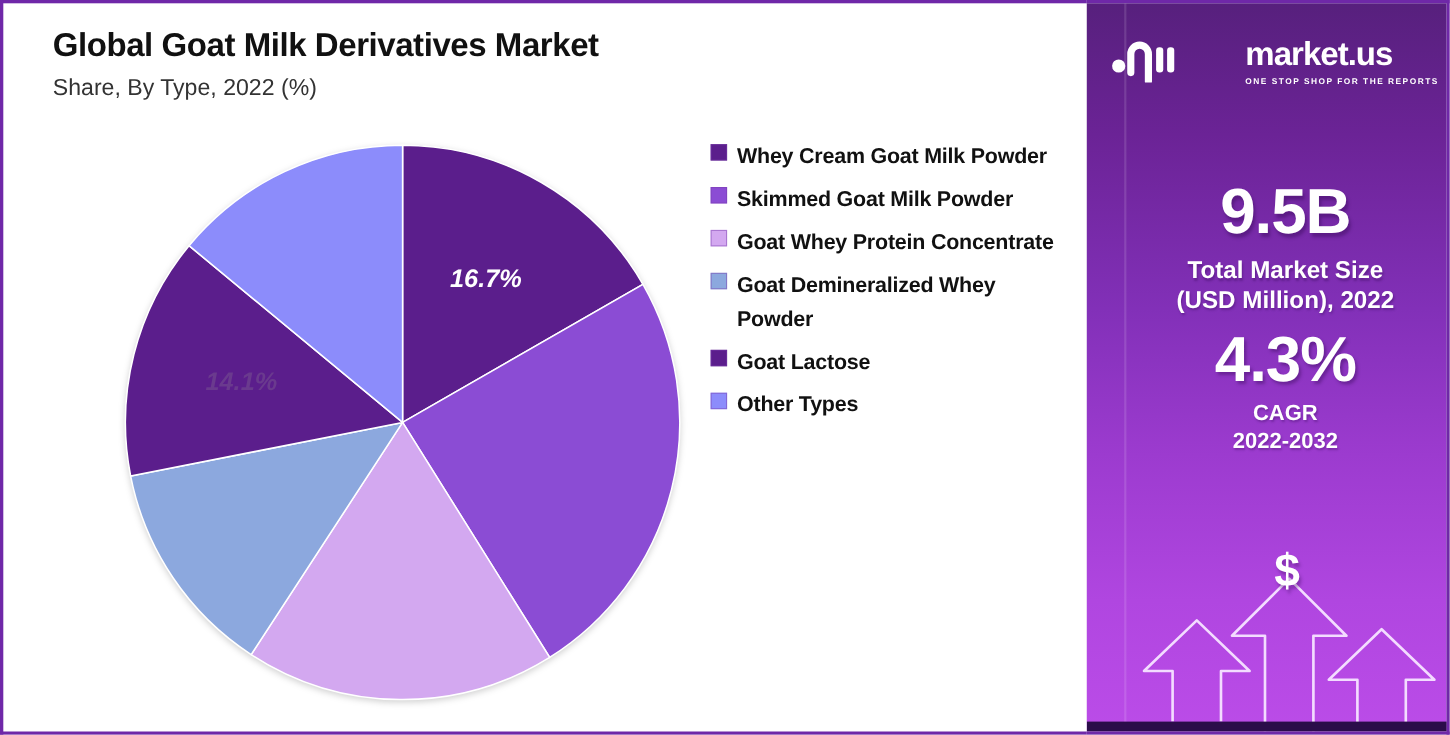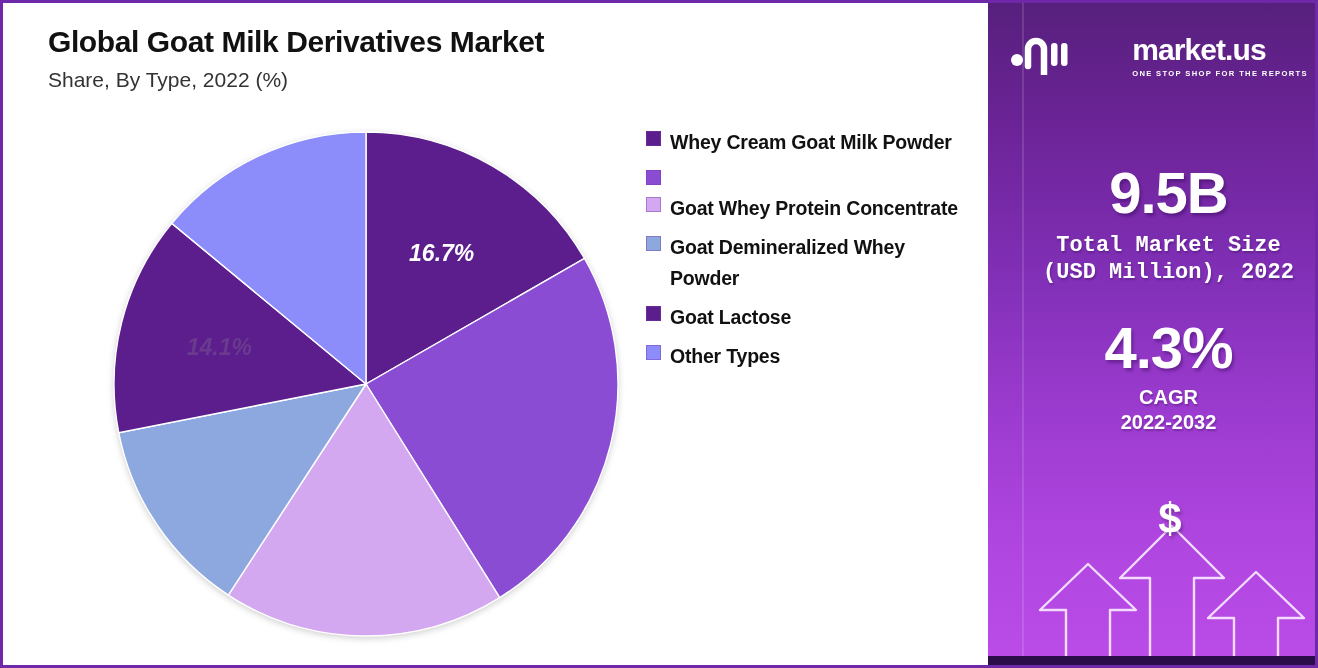--- a/index.html
+++ b/index.html
@@ -158,23 +158,22 @@
     line-height: 1.05;
     text-shadow: 2px 3px 3px rgba(40,0,70,0.35);
   }
   .stat-sub {
     font-size: 22px;
     font-weight: 700;
     color: #ffffff;
     line-height: 27px;
     margin-top: 8px;
     text-shadow: 1px 2px 2px rgba(40,0,70,0.3);
-    font-family: Liberation Mono, monospace;
-  }
-  .stat-block-2 { margin-top: 32px; }
+  }
+  .stat-block-2 { margin-top: 11px; }
   .stat-sub-small {
     font-size: 20px;
     font-weight: 700;
     color: #ffffff;
     line-height: 25px;
     margin-top: 6px;
     text-shadow: 1px 2px 2px rgba(40,0,70,0.3);
   }
 
   
@@ -230,20 +229,21 @@
       </svg>
     </div>
 
     <div class="legend" id="legend">
         <div class="legend-item">
           <span class="legend-swatch" style="background: rgb(91, 30, 140);"></span>
           <span class="legend-label">Whey Cream Goat Milk Powder</span>
         </div>
         <div class="legend-item">
           <span class="legend-swatch" style="background: rgb(139, 76, 212);"></span>
+          <span class="legend-label">Skimmed Goat Milk Powder</span>
         </div>
         <div class="legend-item">
           <span class="legend-swatch" style="background: rgb(211, 168, 240);"></span>
           <span class="legend-label">Goat Whey Protein Concentrate</span>
         </div>
         <div class="legend-item">
           <span class="legend-swatch" style="background: rgb(140, 168, 222);"></span>
           <span class="legend-label">Goat Demineralized Whey Powder</span>
         </div>
         <div class="legend-item">

